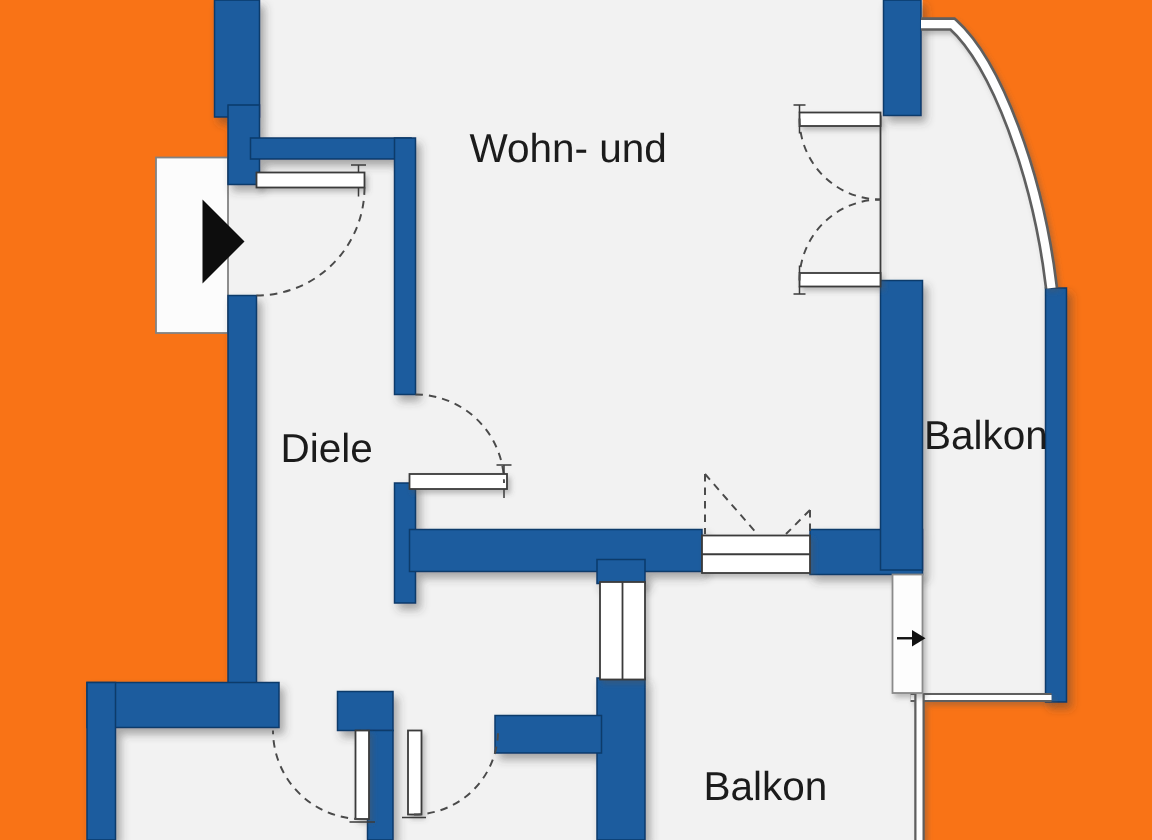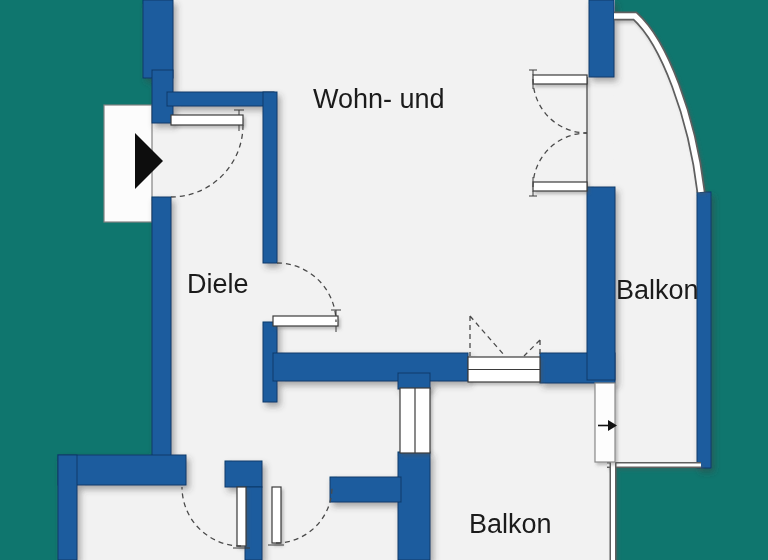--- a/index.html
+++ b/index.html
@@ -1,22 +1,22 @@
 <!DOCTYPE html>
 <html><head>
 <meta charset="utf-8">
 <style>
   html,body{margin:0;padding:0;background:#ffffff;}
-  #stage{position:relative;width:768px;height:560px;background:#0f766e;overflow:hidden;
+  #stage{position:relative;width:768px;height:560px;background:#f97316;overflow:hidden;
          font-family:"Liberation Sans", sans-serif;}
   #plan-svg{position:absolute;left:0;top:0;}
   .room-label{position:absolute;color:#1b1b1b;font-size:27px;line-height:38px;
               white-space:nowrap;letter-spacing:0px;}
   .lbl-living{left:313px;top:80px;}
-  .lbl-diele{left:187px;top:265px;}
+  .lbl-diele{left:187px;top:280px;}
   .lbl-balkon-right{left:616px;top:271px;}
   .lbl-balkon-bottom{left:469px;top:505px;}
 </style>
 </head>
 <body>
 
 <div id="stage">
 
 <svg id="plan-svg" width="768" height="560" viewBox="0 0 768 560">
   <defs>

